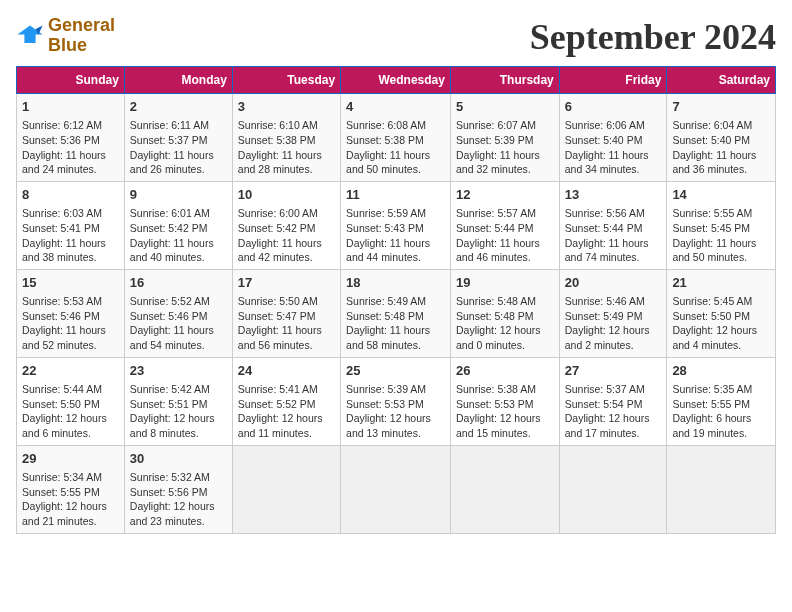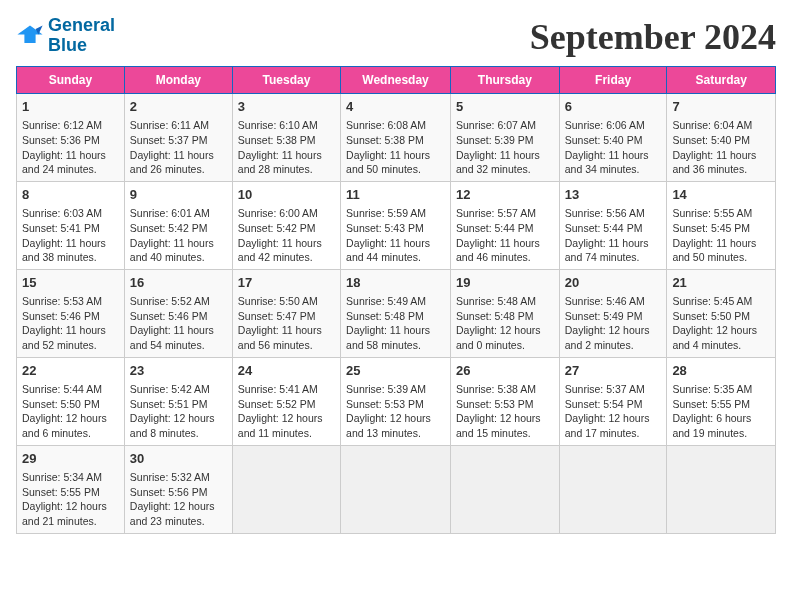--- a/index.html
+++ b/index.html
@@ -21,21 +21,21 @@
       align-items: center;
       gap: 4px;
     }
     .logo-text {
       font-size: 18px;
       font-weight: bold;
       color: #333;
       line-height: 1.1;
     }
     .logo-text span {
-      color: #0369a1;
+      color: #a16207;
     }
     .logo-bird {
       width: 28px;
       height: 28px;
     }
     .title-section {
       text-align: right;
     }
     .month-title {
       font-size: 36px;
@@ -46,23 +46,23 @@
     .subtitle {
       font-size: 15px;
       color: #444;
     }
     table {
       width: 100%;
       border-collapse: collapse;
       font-size: 10.5px;
     }
     thead tr th {
-      background-color: #ec4899;
+      background-color: #be185d;
       color: #fff;
-      text-align: center;
+      text-align: right;
       padding: 6px 5px;
       font-size: 12px;
       font-weight: bold;
       border: 1px solid #1565C0;
     }
     tbody tr td {
       vertical-align: top;
       border: 1px solid #ccc;
       padding: 4px 5px;
       height: 80px;

